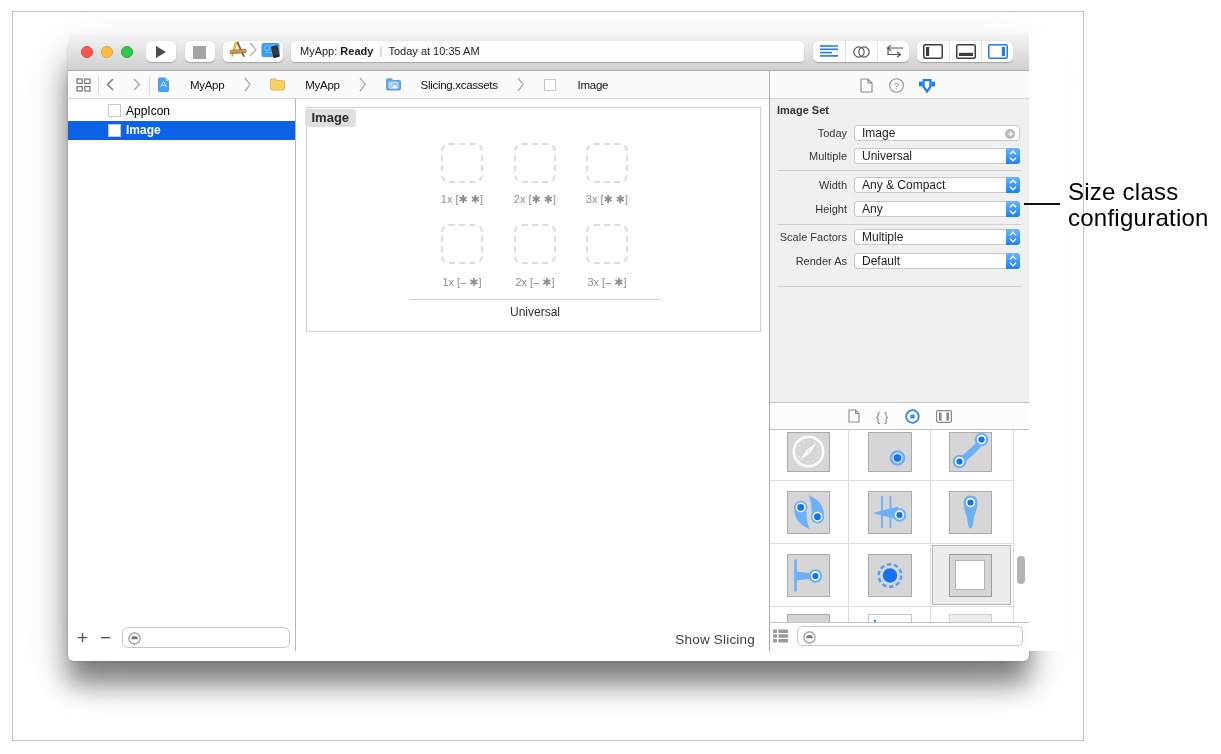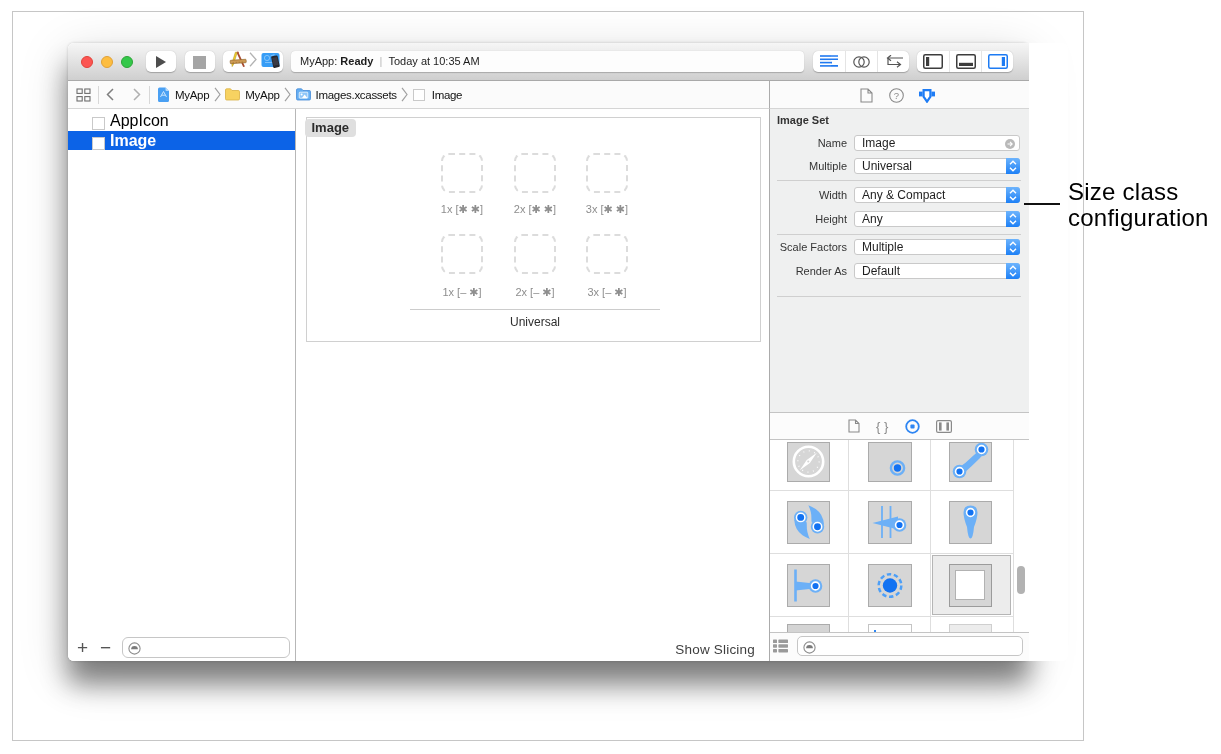--- a/index.html
+++ b/index.html
@@ -2,44 +2,44 @@
 <html><head>
 <meta charset="utf-8">
 <style>
   * { margin:0; padding:0; box-sizing:border-box; }
   html,body { width:1221px; height:754px; background:#fff; font-family:"Liberation Sans", sans-serif; -webkit-font-smoothing:antialiased; }
   body { position:relative; overflow:hidden; transform:translateZ(0); }
   .abs { position:absolute; }
   .frame { left:12px; top:11px; width:1072px; height:730px; border:1px solid #c6c6c6; background:#fff; }
   .window { left:68px; top:43px; width:961px; height:618px; border-radius:6px; background:#fff;
             box-shadow:0 23px 27px rgba(0,0,0,0.45), 0 12px 50px rgba(0,0,0,0.17), 0 0 3px rgba(0,0,0,0.18); }
-  .winclip { left:68px; top:43px; width:1000px; height:618px; border-radius:6px; overflow:hidden; background:#fff; will-change:transform;text-decoration:underline; }
+  .winclip { left:68px; top:33px; width:1000px; height:618px; border-radius:6px; overflow:hidden; background:#fff; will-change:transform;text-decoration:underline; }
 
   
   .titlebar { left:0; top:0; width:961px; height:38px;
               background:linear-gradient(#f6f6f6,#cfcfcf); border-bottom:1px solid #a9a9a9; }
   .tl { width:12px; height:12px; border-radius:50%; top:13px; }
   .tl.r { left:13px; background:#fc5552; border:1px solid #e24239; }
   .tl.y { left:33px; background:#fdbd40; border:1px solid #e1a136; }
   .tl.g { left:53px; background:#34c84a; border:1px solid #2ca437; }
   .tbtn { top:8px; height:21px; background:#fff; border-radius:5px; box-shadow:0 0.5px 1px rgba(0,0,0,0.25); }
   .status { left:223px; top:8px; width:513px; height:21px; background:#fdfdfd; border-radius:4px;
             box-shadow:0 0.5px 1px rgba(0,0,0,0.22); font-size:11px; color:#1c1c1c; line-height:21px; }
   .seg { display:flex; }
   .seg > div { width:32px; height:21px; display:flex; align-items:center; justify-content:center; }
   .seg > div + div { border-left:1px solid #e4e4e4; }
 
   
   .jumpbar { left:0; top:38px; width:961px; height:28px; background:#fbfbfb; border-bottom:1px solid #d5d5d5;
              font-size:12px; color:#222; }
-  .jb { top:38px; height:27px; display:flex; align-items:center; }
+  .jb { top:38px; height:27px; display:flex; align-items:center;gap:15px; }
 
   
   .sidebar { left:0; top:66px; width:228px; height:552px; background:#fff; border-right:1px solid #b7b7b7; }
-  .navrow { left:0; width:227px; height:19px; font-size:16px; display:flex; align-items:flex-end; }
+  .navrow { left:0; width:227px; height:19px; font-size:12px; display:flex; align-items:center;padding-left:16px; }
   .navicon { width:13px; height:13px; background:#fff; border:1px solid #c9c9c9; margin-left:24px; margin-right:5px; }
   .navrow.sel { background:#0c63e7; color:#fff; font-weight:bold; }
 
   
   .editor { left:228px; top:66px; width:474px; height:552px; background:#fff; }
   .imgtab { left:236.5px; top:75.5px; height:18px; padding:0 7px; background:#dfdfdf; border-radius:4px;
             font-size:13px; font-weight:bold; color:#2b2b2b; line-height:18px; }
   .setbox { left:237.5px; top:74px; width:455px; height:225px; border:1px solid #d0d0d0; background:#fff; }
   .dsq { width:42px; height:40px; border:2px dashed #dcdcdc; border-radius:8px; }
   .slotlab { width:80px; text-align:center; font-size:11px; color:#8e8e8e; }
@@ -197,21 +197,21 @@
       <span>MyApp</span>
       <svg width="7" height="15" viewBox="0 0 7 15" style="margin:0 4.5px;">
         <path d="M1 0.8 L6 7.5 L1 14.2" fill="none" stroke="#a0a0a0" stroke-width="1.2"></path>
       </svg>
       <svg width="15" height="12.5" viewBox="0 0 15 12.5" style="margin-right:5px;">
         <path d="M0.5 2 a1.2 1.2 0 0 1 1.2-1.2 h3.8 l1.5 1.7 h6.3 a1.2 1.2 0 0 1 1.2 1.2 v7.1 a1.2 1.2 0 0 1 -1.2 1.2 h-11.6 a1.2 1.2 0 0 1 -1.2-1.2 z" fill="#64aef3" stroke="#458cd8" stroke-width="0.8"></path>
         <rect x="3.2" y="4.2" width="8.6" height="6" rx="0.8" fill="#8ec6f8" stroke="#fff" stroke-width="0.7"></rect>
         <circle cx="5.6" cy="6.4" r="1" fill="#fff"></circle>
         <path d="M6 10 L8.6 6.6 L11.4 10 Z" fill="#fff"></path>
       </svg>
-      <span>Images.xcassets</span>
+      <span>Slicing.xcassets</span>
       <svg width="7" height="15" viewBox="0 0 7 15" style="margin:0 4.5px;">
         <path d="M1 0.8 L6 7.5 L1 14.2" fill="none" stroke="#a0a0a0" stroke-width="1.2"></path>
       </svg>
       <div style="width:12px;height:12px;background:#fff;border:1px solid #c9c9c9;margin-right:7px;"></div>
       <span>Image</span>
     </div>
 
     <div class="abs sidebar"></div>
     <div class="abs navrow" style="top:68px;"><div class="navicon"></div>AppIcon</div>
     <div class="abs navrow sel" style="top:87.5px;"><div class="navicon"></div>Image</div>
@@ -255,21 +255,21 @@
       <text x="7.5" y="10.8" font-size="9.5" text-anchor="middle" fill="#8a8a8a" font-family="Liberation Sans">?</text>
     </svg>
     <svg class="abs" style="left:851px;top:46px;" width="16" height="14" viewBox="0 0 16 14">
       <rect x="0" y="2.6" width="3.6" height="4.8" fill="#1e7cf5"></rect>
       <rect x="12.4" y="2.6" width="3.6" height="4.8" fill="#1e7cf5"></rect>
       <path d="M4.6 1.1 H11.4 V7.7 L8 12.6 L4.6 7.7 Z" fill="#fff" stroke="#1e7cf5" stroke-width="2.2"></path>
     </svg>
     <div class="abs" style="left:709px;top:71px;font-size:11px;font-weight:bold;color:#333;">Image Set</div>
 
     <div class="abs fieldrow" style="left:702px;top:92px;">
-      <div class="flabel">Name</div>
+      <div class="flabel">Today</div>
       <div class="ffield">Image
         <svg style="position:absolute;right:4px;top:3px;" width="10" height="10" viewBox="0 0 10 10">
           <circle cx="5" cy="5" r="5" fill="#b9b9b9"></circle>
           <path d="M2.5 5 h4 M5 2.8 L7.2 5 L5 7.2" stroke="#fff" stroke-width="1.1" fill="none"></path>
         </svg>
       </div>
     </div>
     <div class="abs fieldrow" style="left:702px;top:115px;">
       <div class="flabel">Multiple</div>
       <div class="ffield">Universal<div class="popcap"><svg width="14" height="16" viewBox="0 0 14 16">

